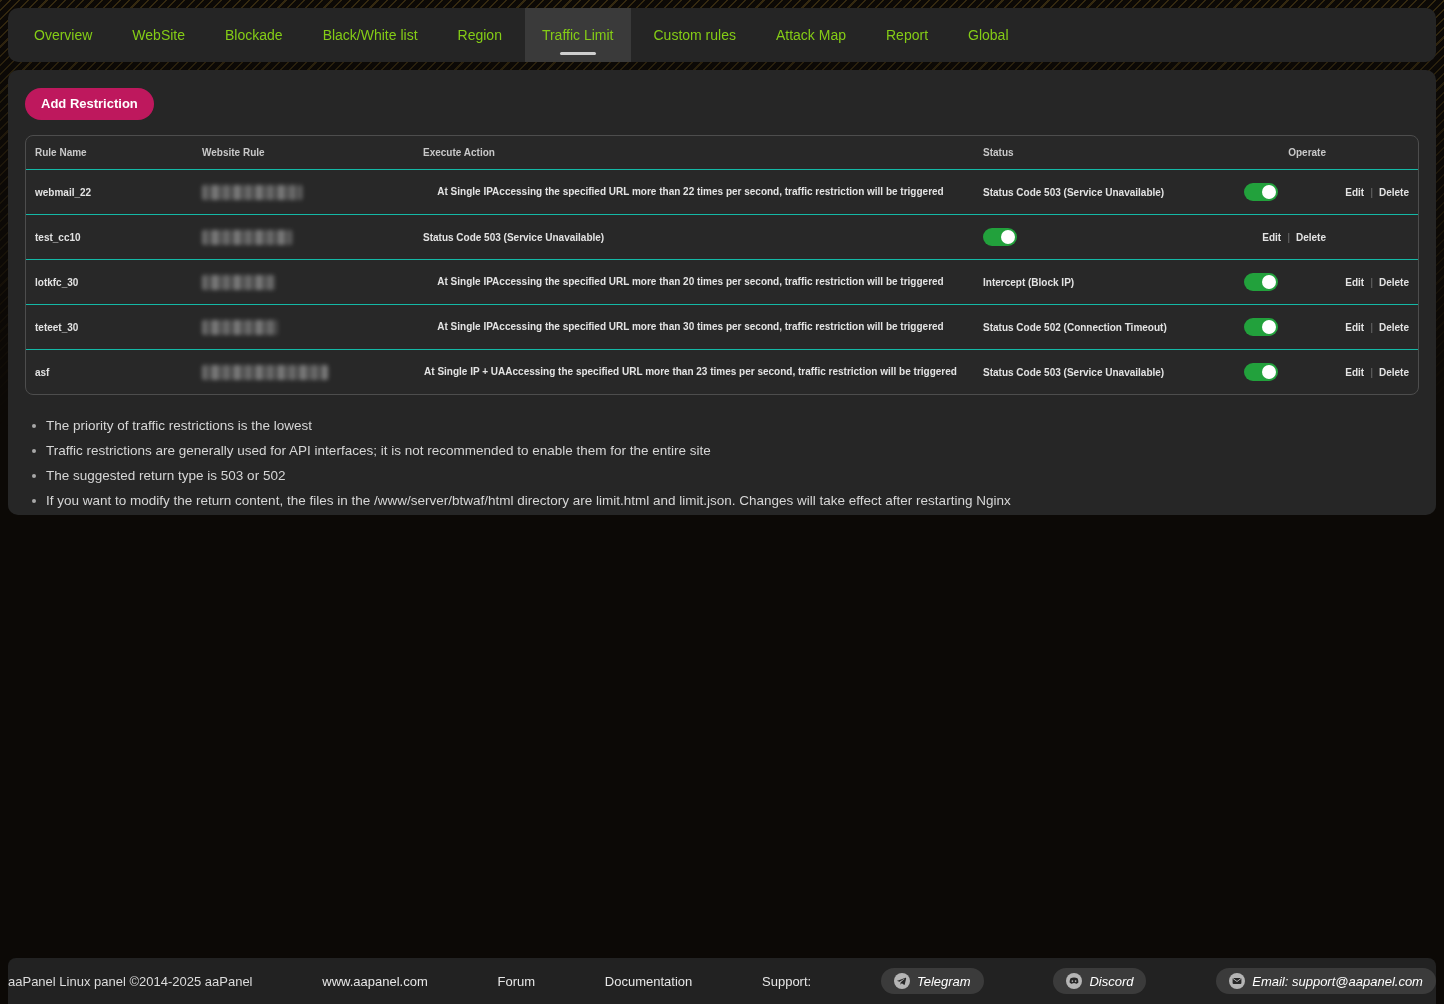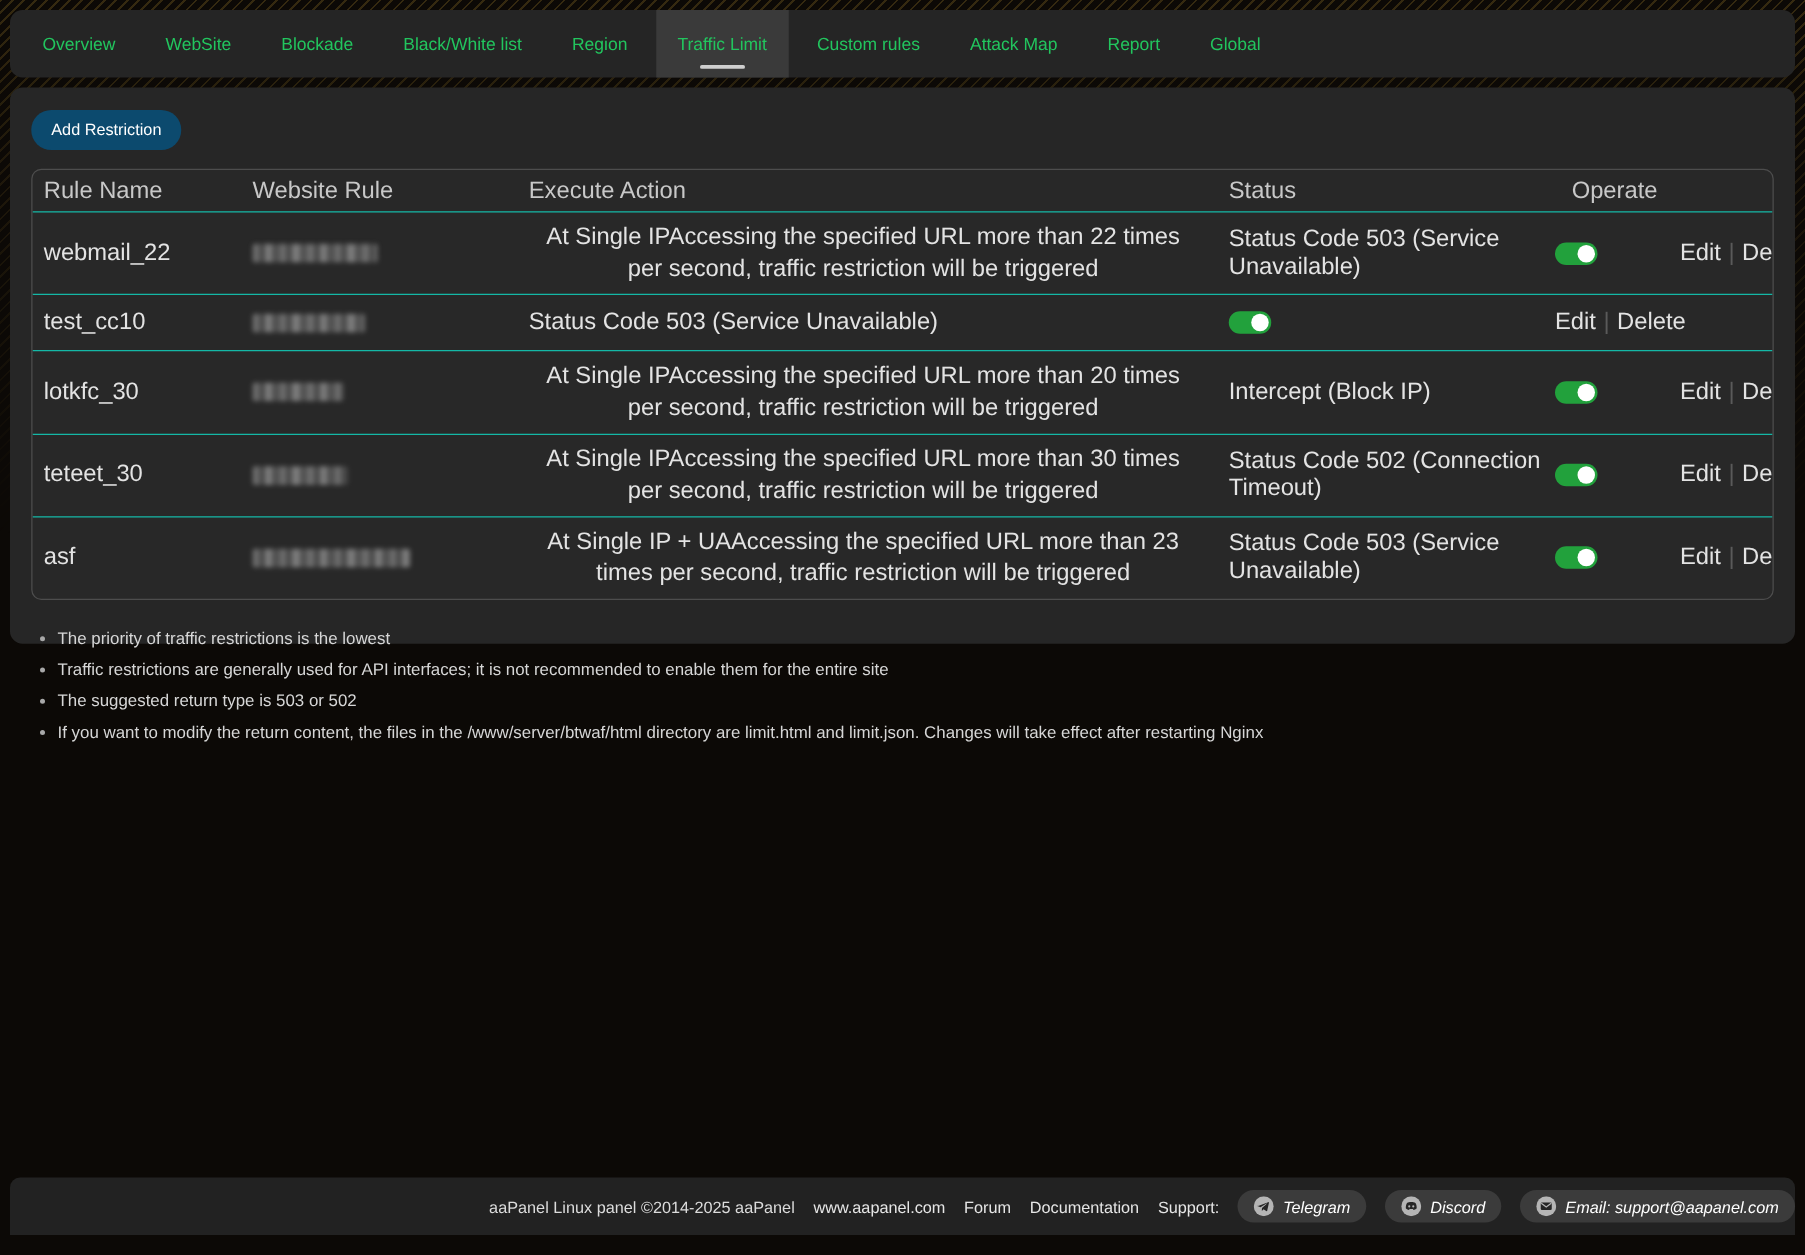--- a/index.html
+++ b/index.html
@@ -22,52 +22,52 @@
 
   
   .navbar{
     position:relative; margin:8px 8px 0 8px; height:54px;
     background:#252525; border-radius:10px;
     display:flex; align-items:stretch; padding:0 6px;
   }
   .tab{
     position:relative; display:flex; align-items:center;
     padding:16px 17px; margin:0 3px; cursor:pointer;
-    color:#22c55e; font-size:14px; white-space:nowrap;
+    color:#84cc16; font-size:14px; white-space:nowrap;
   }
   .tab.active{ background:#3a3a3a; }
   .tab.active .tab-underline{
     position:absolute; left:50%; transform:translateX(-50%);
     bottom:7px; width:36px; height:3px; background:#cfcfcf; border-radius:2px;
   }
 
   
   .panel{
     position:relative; margin:8px 8px 0 8px; height:445px;
     background:#262626; border-radius:10px; padding:18px 17px 0 17px;
   }
   .btn-add{
-    display:inline-block; background:#0c4a6e; color:#fff;
-    font-size:13px; font-weight:normal; line-height:1;
+    display:inline-block; background:#be185d; color:#fff;
+    font-size:13px; font-weight:bold; line-height:1;
     padding:9px 16px 10px 16px; border:none; border-radius:16px; cursor:pointer;
   }
 
   
   .table{
     margin-top:15px; border:1px solid #4d4d4d; border-radius:8px;
     overflow:hidden; background:#282828;
   }
   .trow{
     display:grid;
     grid-template-columns:167px 221px 560px 261px 100px 1fr;
     align-items:center;
     border-top:1px solid #14b8a6;
   }
   .trow.head{ border-top:none; height:33px; }
-  .trow .cell{ padding:7px 0 7px 9px; font-size:19px; color:#e3e3e3; }
+  .trow .cell{ padding:7px 0 7px 9px; font-size:10px; color:#e3e3e3;font-weight:bold; }
   .trow.head .cell{ color:#c8c8c8; padding-top:0; padding-bottom:0; }
   .cell.trigger{ padding-right:16px; line-height:1.35;text-align:center; }
   .cell.op{ text-align:right; padding-right:9px; white-space:nowrap; }
   .trow:not(.head){ min-height:45px; }
 
   .redact{
     height:15px; border-radius:2px; display:block;
     background:
       repeating-linear-gradient(90deg,#7a7a7a 0 5px,#4f4f4f 5px 10px,#8a8a8a 10px 16px,#585858 16px 22px),
       #5a5a5a;
@@ -92,23 +92,23 @@
     position:relative; padding-left:21px; margin-bottom:10px;
     color:#d6d6d6; font-size:13.5px; line-height:1.1;
   }
   .notes li::before{
     content:""; position:absolute; left:7px; top:5px;
     width:4px; height:4px; border-radius:50%; background:#a8a8a8;
   }
 
   
   .footer{
-    position:absolute; left:8px; right:8px; bottom:16px; height:46px;
+    position:absolute; left:8px; right:8px; bottom:0; height:46px;
     background:#222222; border-radius:8px 8px 0 0;
-    display:flex; align-items:center; justify-content:flex-end; gap:15px;
+    display:flex; align-items:center; justify-content:space-between; gap:15px;
     color:#e6e6e6; font-size:13px;
   }
   .footer a{ color:#e6e6e6; text-decoration:none; cursor:pointer; }
   .pill{
     display:inline-flex; align-items:center; gap:7px;
     background:#3b3b3b; border-radius:15px; padding:5px 13px;
     color:#ffffff; cursor:pointer; white-space:nowrap;font-style:italic;
   }
   .pill svg{ display:block; }
   .f-copy{ color:#dcdcdc; }

